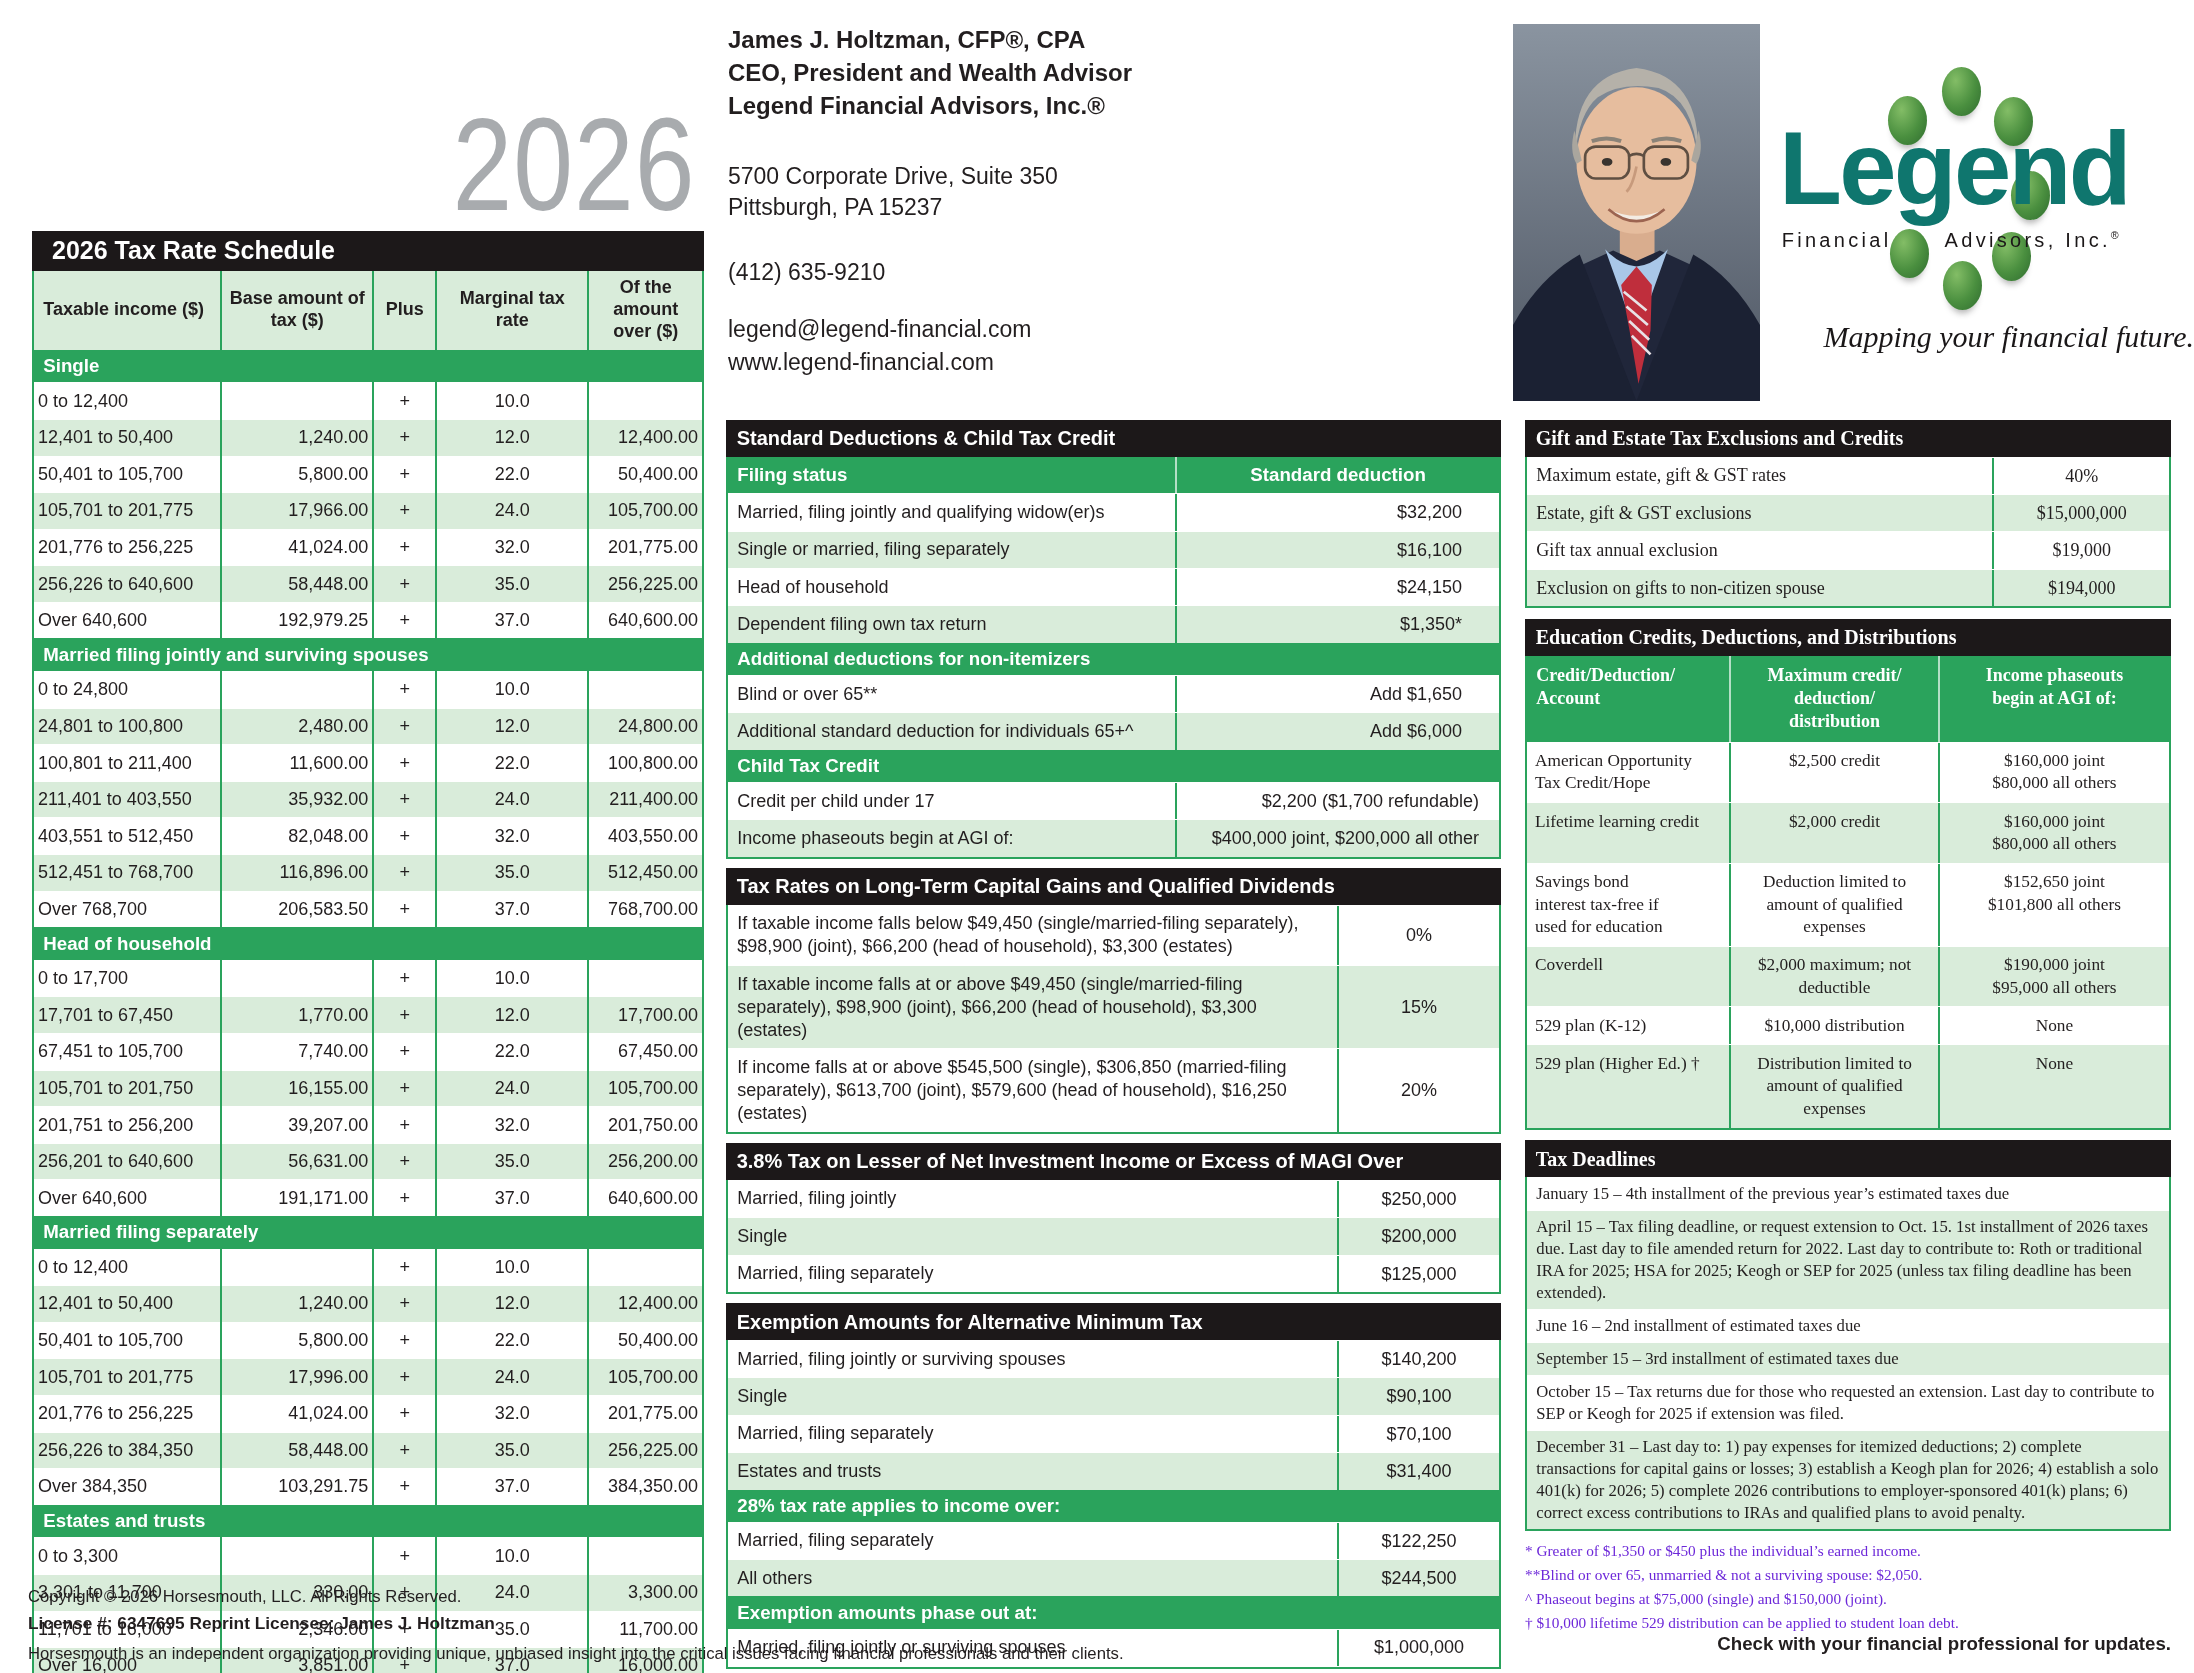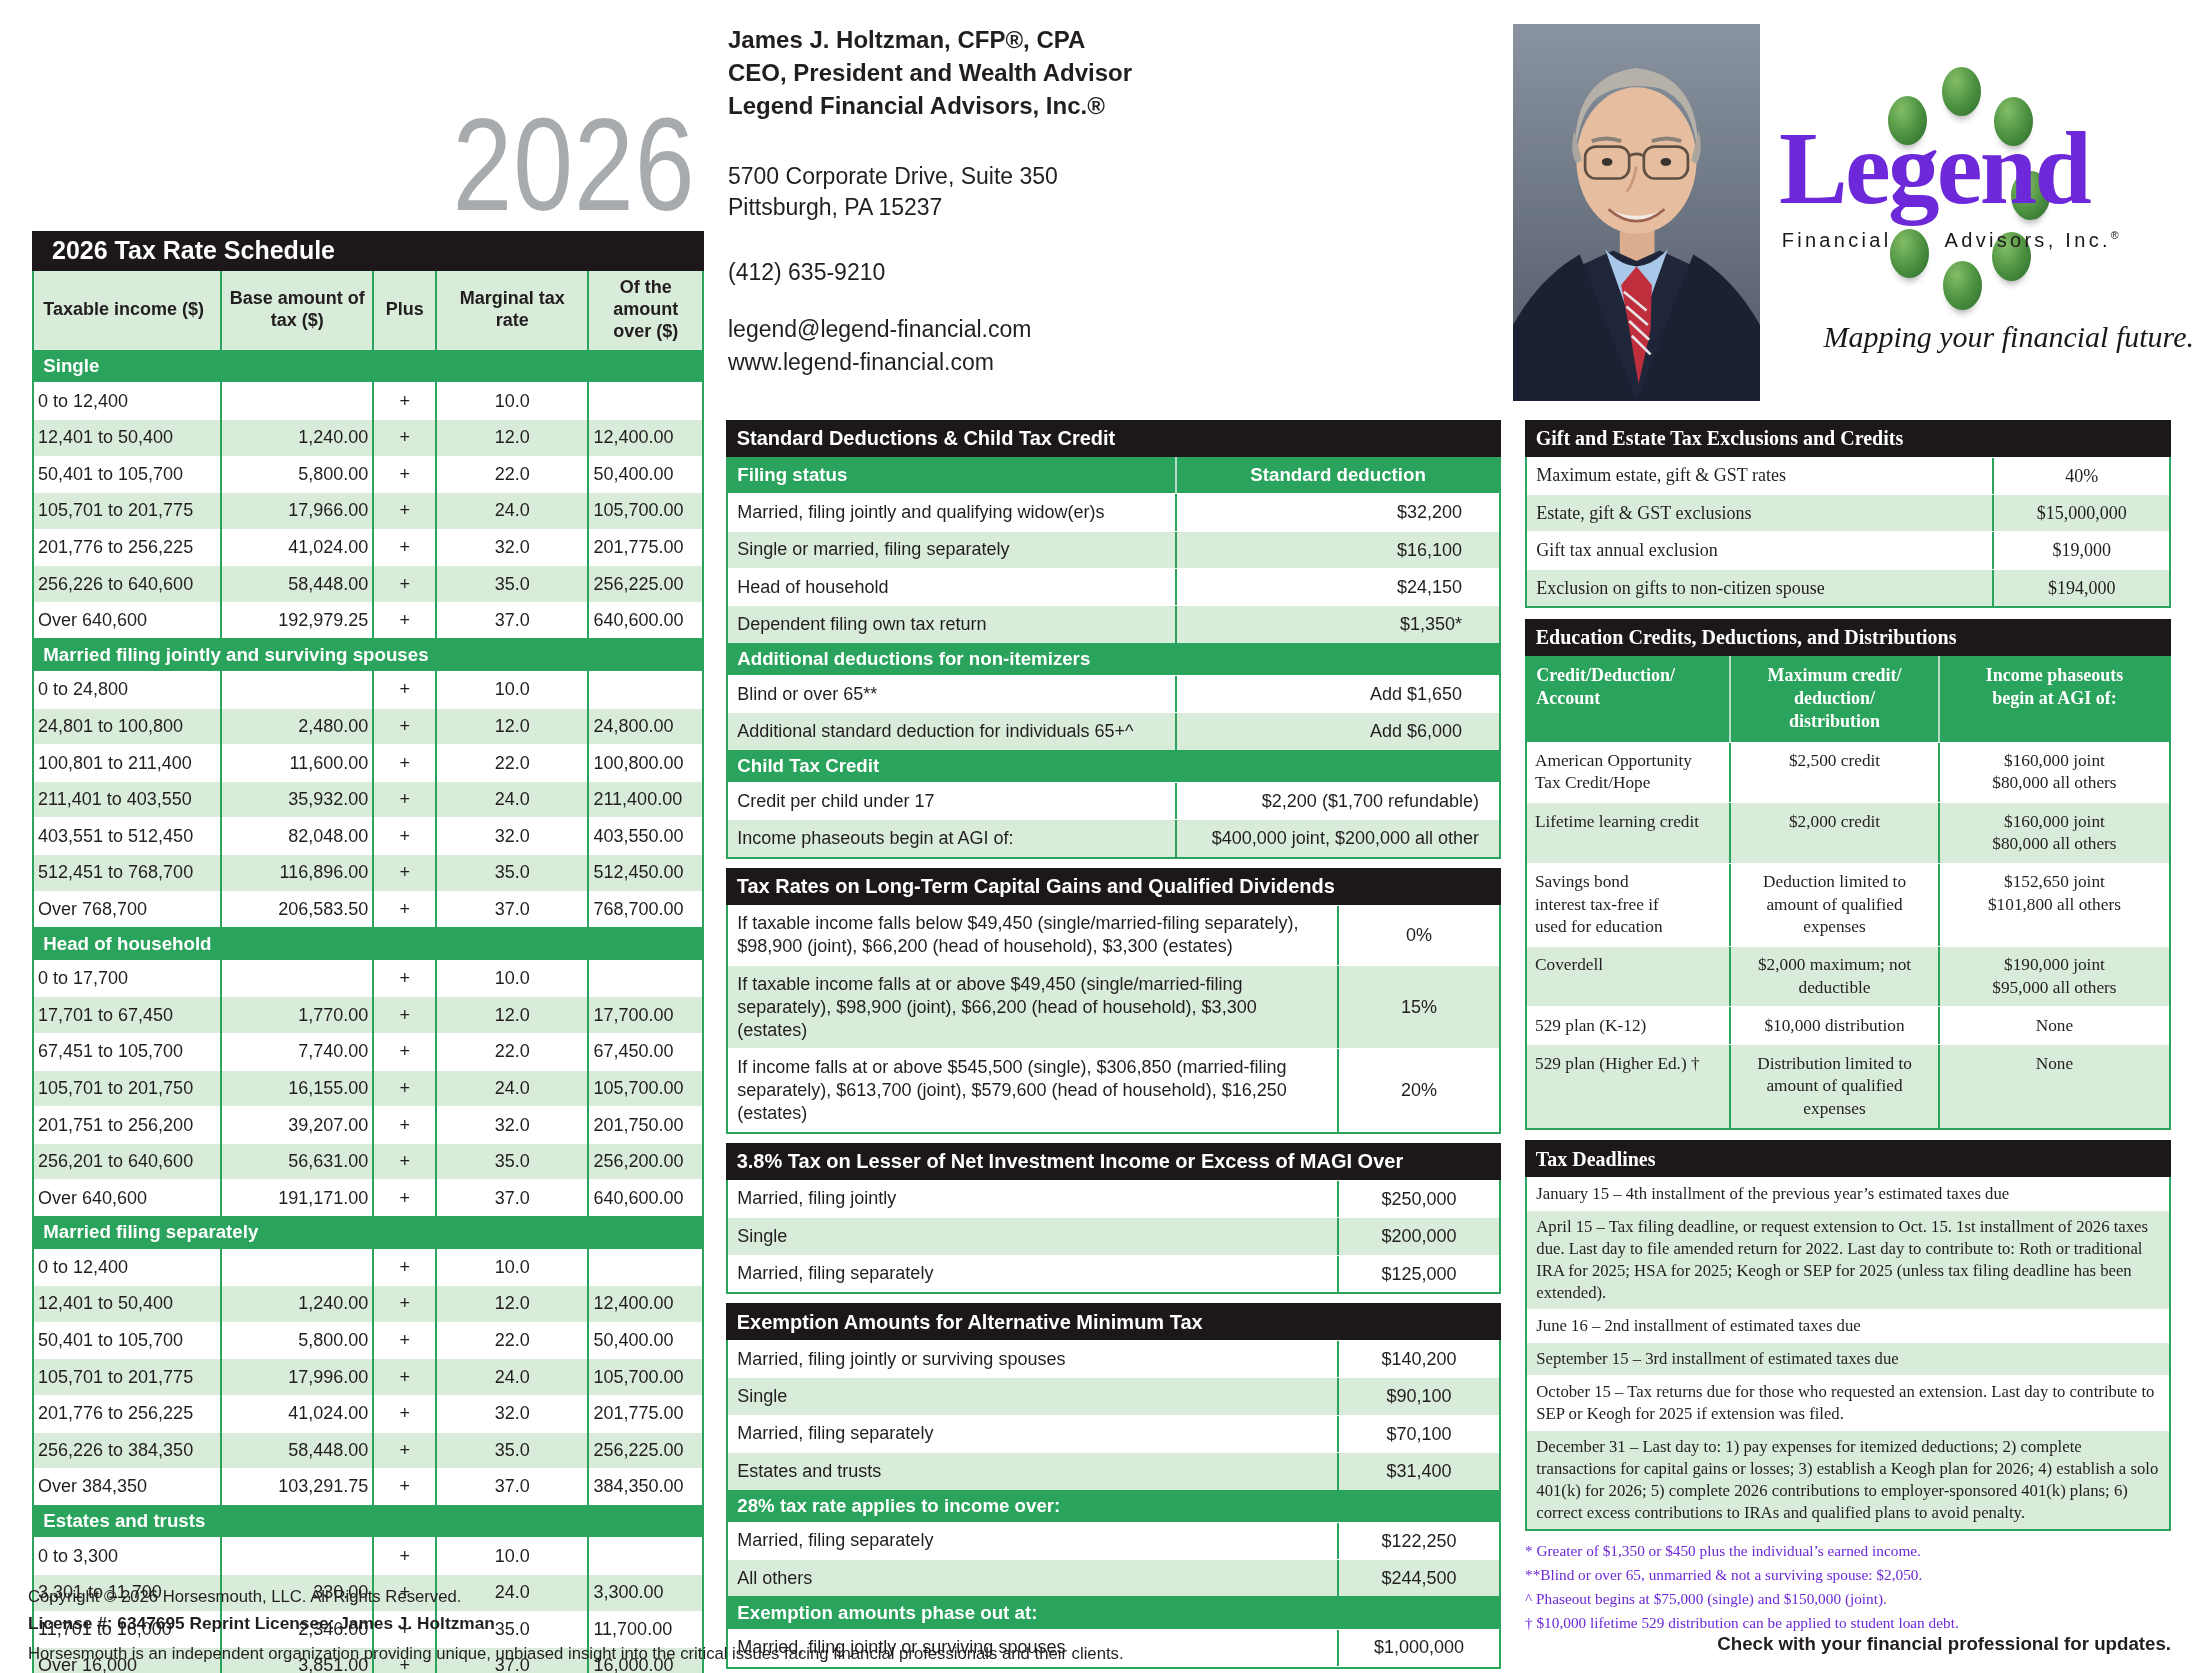--- a/index.html
+++ b/index.html
@@ -25,21 +25,21 @@
   .contact .c-phone{margin-top:36px;font-size:23px;}
   .contact .c-web{margin-top:27px;font-size:23px;line-height:1.45;}
 
   .photo{position:absolute;left:1513px;top:24px;width:247px;height:377px;}
   .photo svg{display:block;width:100%;height:100%;}
 
   .logo{position:absolute;left:1767px;top:37px;width:427px;height:353px;}
   .egg{position:absolute;width:39px;height:49px;border-radius:50%;
        background:radial-gradient(ellipse at 35% 28%, #83bd66 0%, #4a8f3f 55%, #2e6a2e 100%);
        box-shadow:0 8px 6px -4.7px rgba(40,40,40,.35);}
-  .logo-word{position:absolute;left:12px;top:80px;font-family:Liberation Serif, serif;font-weight:700;font-size:103px;letter-spacing:-2.7px;color:#6d28d9;line-height:1;}
+  .logo-word{position:absolute;left:12px;top:80px;font-family:Liberation Sans, sans-serif;font-weight:700;font-size:103px;letter-spacing:-2.7px;color:#0f766e;line-height:1;}
   .logo-sub{position:absolute;left:14.7px;top:192px;width:337px;display:flex;justify-content:space-between;font-size:20px;letter-spacing:3.3px;color:#1b1718;font-weight:400;}
   .logo-sub .reg{font-size:10.7px;vertical-align:super;letter-spacing:0;}
   .logo-tagline{position:absolute;right:0;top:283px;font-family:"Liberation Serif", serif;font-style:italic;font-size:30px;color:#1a1718;}
 
   
   .bar-black{background:var(--bar);color:#fff;font-weight:700;font-size:20px;padding:7.3px 10.7px;line-height:1.1;}
   .bar-green{background:var(--green);color:#fff;font-weight:700;font-size:18.7px;padding:5.3px 9.3px;line-height:1.15;}
   .block{border:2px solid var(--green);border-top:none;background:#fff;}
   .panel{margin-bottom:9.3px;}
 
@@ -52,21 +52,21 @@
   table.tax th.c0{text-align:left;padding-left:9.3px;}
   table.tax th,table.tax td{border-left:2px solid var(--green);}
   table.tax th:first-child,table.tax td:first-child{border-left:none;}
   table.tax tr.sec-row td{background:var(--green);color:#fff;font-weight:700;padding:5.3px 9.3px;border-left:none;font-size:18.7px;}
   table.tax tr.data td{padding:7.3px 4px;border-top:1.3px solid #fff;}
   table.tax tr.data.alt td{background:var(--green-light);}
   table.tax td.c0{text-align:left;padding-left:9.3px;}
   table.tax td.c1{text-align:right;padding-right:32px;}
   table.tax td.c2{text-align:center;}
   table.tax td.c3{text-align:center;}
-  table.tax td.c4{padding-right:17.3px;}
+  table.tax td.c4{text-align:right;padding-right:17.3px;}
 
   
   .col-mid{position:absolute;left:726px;top:420px;width:775px;}
   .col-right{position:absolute;left:1525px;top:420px;width:646px;font-family:Liberation Serif, serif;}
 
   .kv-head{display:flex;background:var(--green);color:#fff;font-weight:700;font-size:18.7px;}
   .kv-head .h1{flex:0 0 58%;padding:7.3px 9.3px;}
   .kv-head .h2{flex:1;text-align:center;padding:7.3px 5.3px;border-left:2px solid rgba(255,255,255,.65);}
 
   .kv-row{display:flex;align-items:stretch;font-size:18px;border-top:1.3px solid #fff;background:#fff;}

